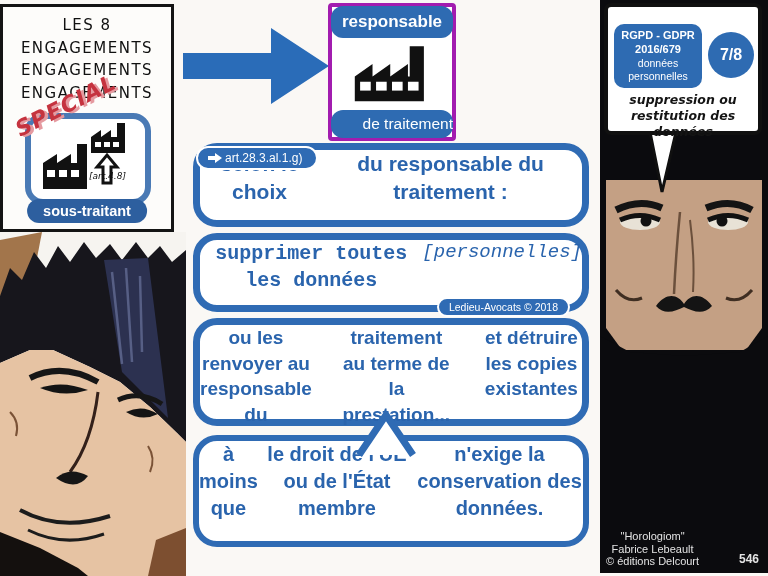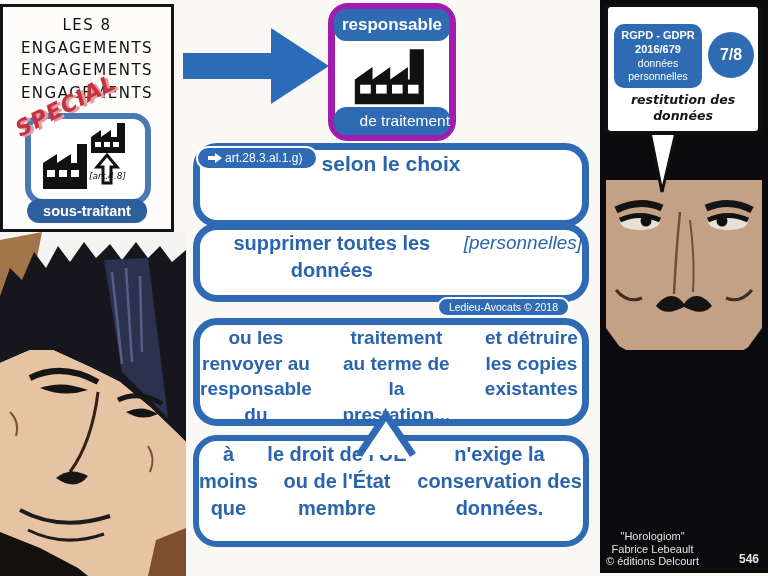--- a/index.html
+++ b/index.html
@@ -32,21 +32,21 @@
     position:absolute; left:50%; transform:translateX(-50%); top:192px; z-index:3;
     background:#2d5f9f; color:#fff; font-weight:bold; font-size:14.5px;
     padding:4px 16px; border-radius:16px; white-space:nowrap;
   }
   .left-comic { position:absolute; left:0; top:232px; width:186px; height:344px; }
 
   
   .flow-arrow { position:absolute; left:183px; top:18px; }
   .resp-box {
     position:absolute; left:328px; top:3px; width:128px; height:138px;
-    background:#fff; border:7px solid #a21caf; border-radius:20px;
+    background:#fff; border:4px solid #a21caf; border-radius:4px;
   }
   .resp-top {
     margin:-1px -1px 0 -1px; background:#2e6bb2; border-radius:12px;
     color:#fff; font-weight:bold; font-size:17px; text-align:center; padding:6px 0;
   }
   .resp-icon { display:flex; justify-content:center; padding-top:3px; }
   .resp-bottom {
     position:absolute; bottom:-1px; left:-1px; right:-1px;
     background:#2e6bb2; border-radius:12px;
     color:#fff; font-size:15.5px; text-align:right; padding:5px 0;
@@ -54,21 +54,21 @@
 
   
   .bubble {
     position:absolute; left:193px; width:396px;
     background:#fff; border:7px solid #2f6bb4; border-radius:24px;
     color:#2a64ad; font-weight:bold; text-align:center;
     display:flex; flex-direction:row; justify-content:center;
     font-size:20px; line-height:1.35;
   }
   .b1 { top:143px; height:84px; font-size:21px; }
-  .b2 { top:223px; height:79px; }
+  .b2 { top:233px; height:79px;font-family:Liberation Mono, monospace; }
   .b2 .sub { font-weight:normal; font-style:italic; font-size:19px; }
   .b3 { top:318px; height:108px; font-size:19px;gap:25px; }
   .b4 { top:435px; height:112px; border-width:6px; }
   .art-tag {
     position:absolute; left:196px; top:146px; z-index:4;
     background:#2f6bb4; border:2px solid #fff; border-radius:14px;
     color:#fff; font-size:12px; font-weight:normal;
     padding:3px 14px 3px 10px; display:flex; align-items:center; gap:3px;
   }
   .credit-pill {
@@ -201,20 +201,21 @@
 
 <div class="art-tag">
   <svg width="14" height="10" viewBox="0 0 14 10">
     <polygon points="0,3 7,3 7,0 14,5 7,10 7,7 0,7" fill="#fff"></polygon>
   </svg>
   <span>art.28.3.al.1.g)</span>
 </div>
 
 <div class="bubble b1">
   <div>selon le choix</div>
+  <div>du responsable du traitement :</div>
 </div>
 
 <div class="bubble b2">
   <div>supprimer toutes les données</div>
   <div class="sub">[personnelles]</div>
 </div>
 <div class="credit-pill">Ledieu-Avocats © 2018</div>
 
 <div class="bubble b3">
   <div>ou les renvoyer au responsable du</div>
@@ -267,20 +268,21 @@
     <div class="balloon-row">
       <div class="gdpr-box">
         <div class="b">RGPD - GDPR</div>
         <div class="b">2016/679</div>
         <div class="r">données</div>
         <div class="r">personnelles</div>
       </div>
       <div class="gdpr-badge">7/8</div>
     </div>
     <div class="balloon-text">
+      <div>suppression ou</div>
       <div>restitution des</div>
       <div>données</div>
     </div>
   </div>
 
   <div class="rp-credits">
     <div>"Horologiom"</div>
     <div>Fabrice Lebeault</div>
     <div>© éditions Delcourt</div>
   </div>

